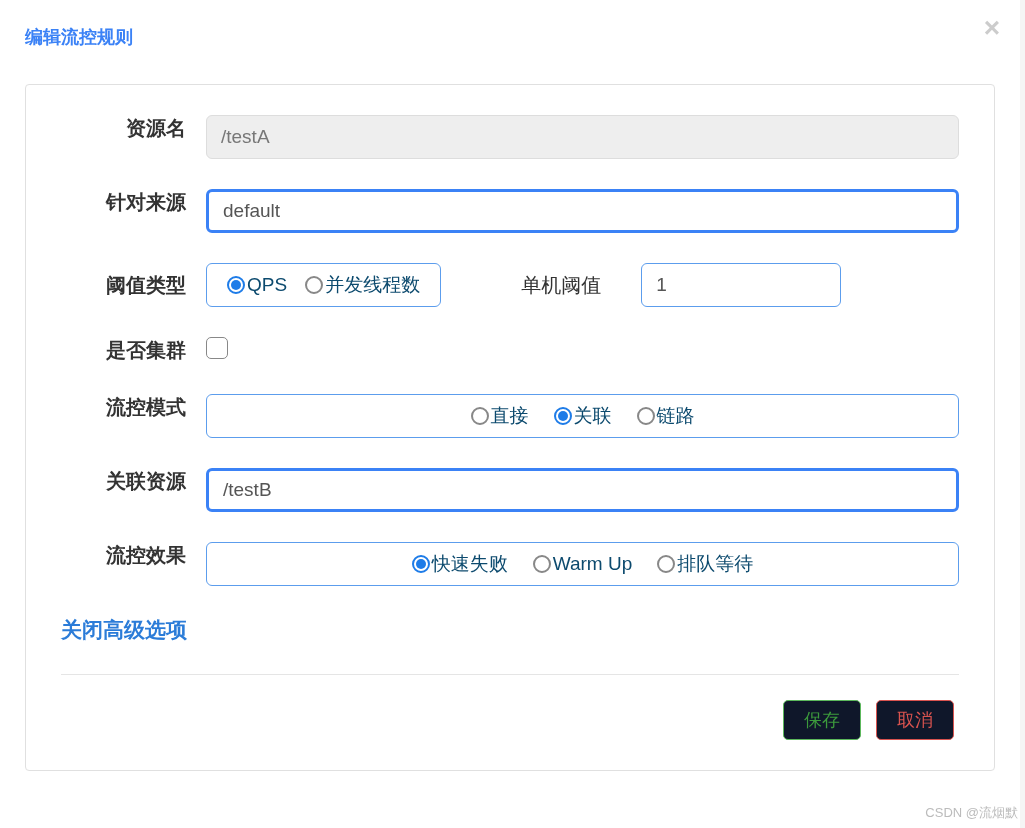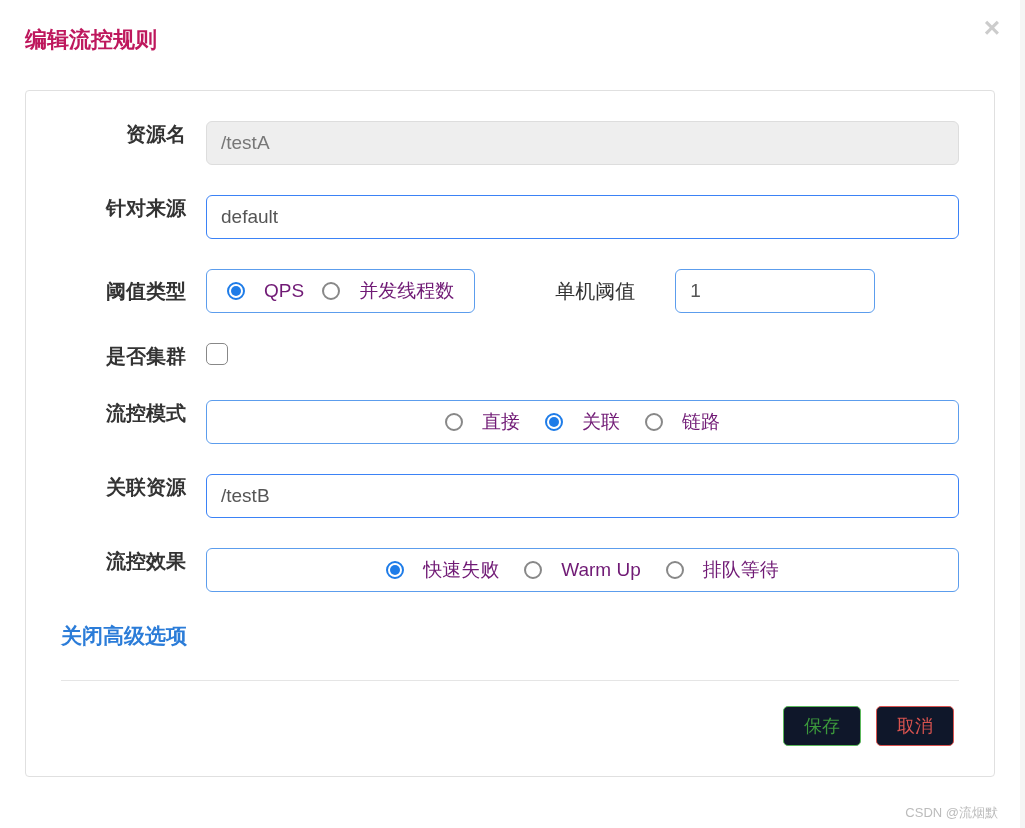--- a/index.html
+++ b/index.html
@@ -18,23 +18,23 @@
       background: #fff;
       width: 1020px;
       height: 828px;
       position: relative;
     }
     .modal-header {
       padding: 25px 25px 20px 25px;
       position: relative;
     }
     .modal-title {
-      font-size: 22px;
+      font-size: 18px;
       font-weight: bold;
-      color: #be185d;
+      color: #3b82f6;
     }
     .close-icon {
       position: absolute;
       top: 12px;
       right: 20px;
       font-size: 28px;
       color: #ccc;
       cursor: pointer;
       font-weight: bold;
     }
@@ -58,21 +58,21 @@
       font-weight: bold;
       color: #333;
       padding-right: 20px;
     }
     .form-control-wrap {
       flex: 1;
     }
     .input-text {
       width: 100%;
       height: 44px;
-      border: 1px solid #3b82f6;
+      border: 3px solid #3b82f6;
       border-radius: 6px;
       padding: 0 14px;
       font-size: 19px;
       color: #555;
       outline: none;
     }
     .input-text.readonly {
       background: #eeeeee;
       border: 1px solid #ddd;
       color: #777;
@@ -102,23 +102,23 @@
       justify-content: center;
       height: 44px;
       border: 1px solid #5c9ded;
       border-radius: 6px;
       width: 100%;
       gap: 25px;
     }
     .radio-item {
       display: inline-flex;
       align-items: center;
-      gap: 19px;
+      gap: 2px;
       font-size: 19px;
-      color: #701a75;
+      color: #0c4a6e;
       cursor: pointer;
     }
     .radio-circle {
       width: 18px;
       height: 18px;
       border: 2px solid #888;
       border-radius: 50%;
       display: inline-flex;
       align-items: center;
       justify-content: center;
@@ -185,21 +185,21 @@
       border: 1px solid #5cb85c;
       color: #3c9a3c;
     }
     .btn-cancel {
       border: 1px solid #d9534f;
       color: #d9534f;
     }
     .watermark {
       position: absolute;
       bottom: 6px;
-      right: 22px;
+      right: 2px;
       font-size: 13px;
       color: rgba(120,120,120,0.5);
     }
   </style>
 </head>
 <body>
 
 <div class="modal">
   <div class="modal-header">
     <div class="modal-title">编辑流控规则</div>

